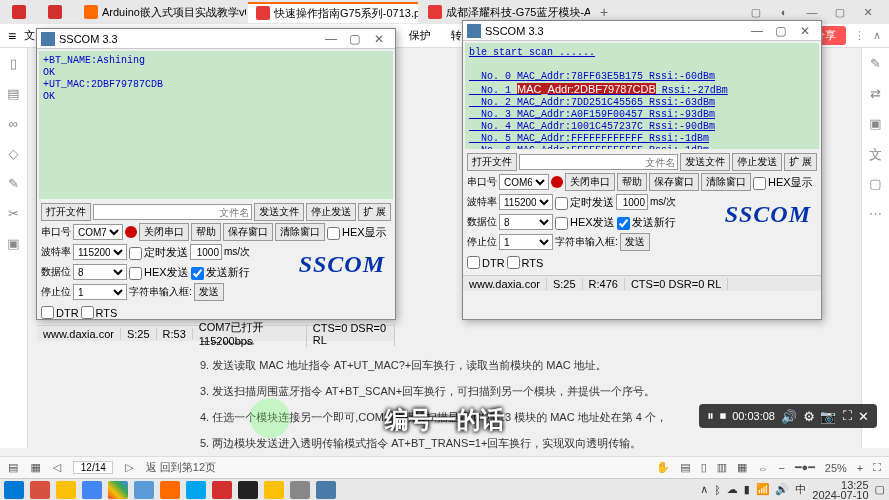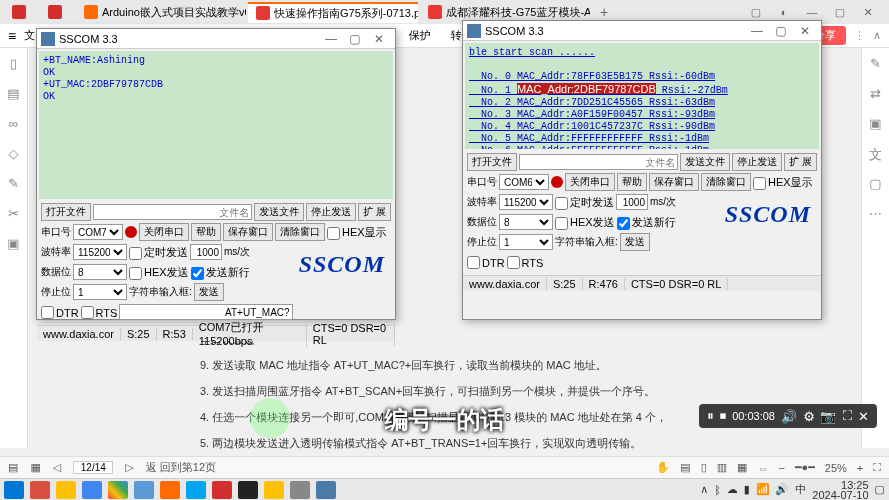--- a/index.html
+++ b/index.html
@@ -218,21 +218,20 @@
         </div>
         <div class="ctrl-row">
           <label class="checkbox-wrap">
               <input type="checkbox" style="">
               <span>DTR</span>
             </label>
           <label class="checkbox-wrap">
               <input type="checkbox" style="">
               <span>RTS</span>
             </label>
-          <input class="input-field" style="flex: 1 1 0%;" value="AT+UT_MAC?">
         </div>
       </div>
       <div class="sscom-logo" style="padding:8px 6px">SSCOM</div>
     </div>
   </div>
   <div class="sscom-status">
     <div class="status-cell">www.daxia.cor</div>
     <div class="status-cell">S:25</div>
     <div class="status-cell">R:53</div>
     <div class="status-cell">COM7已打开 115200bps</div>

